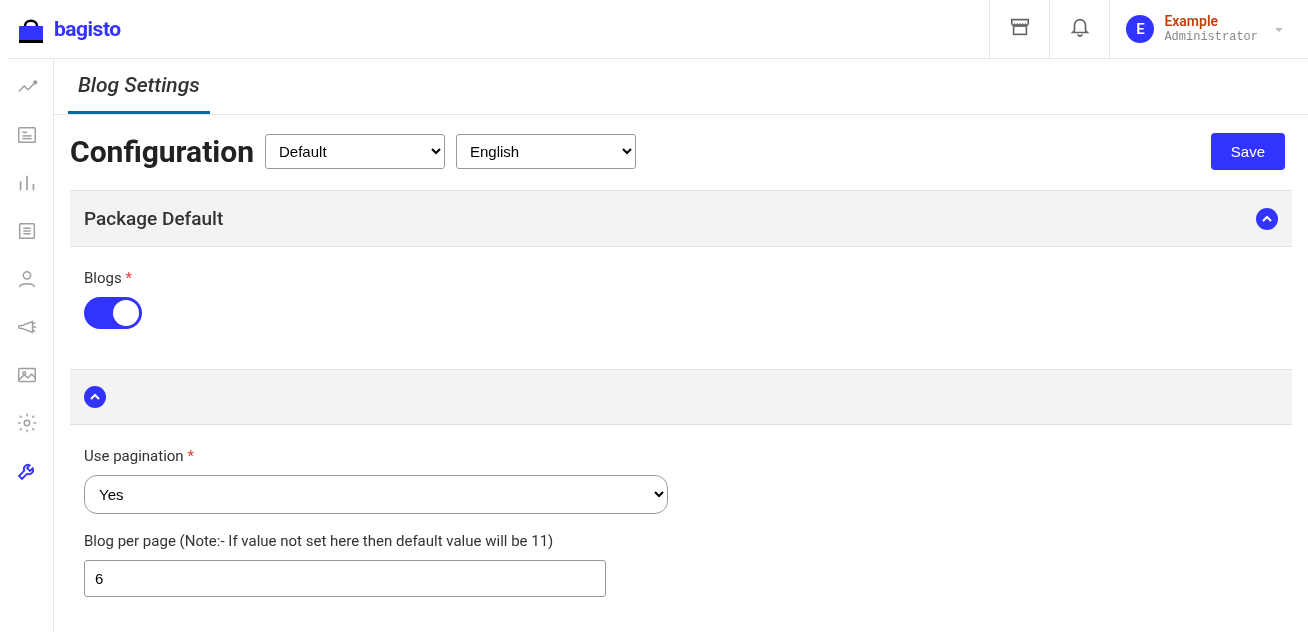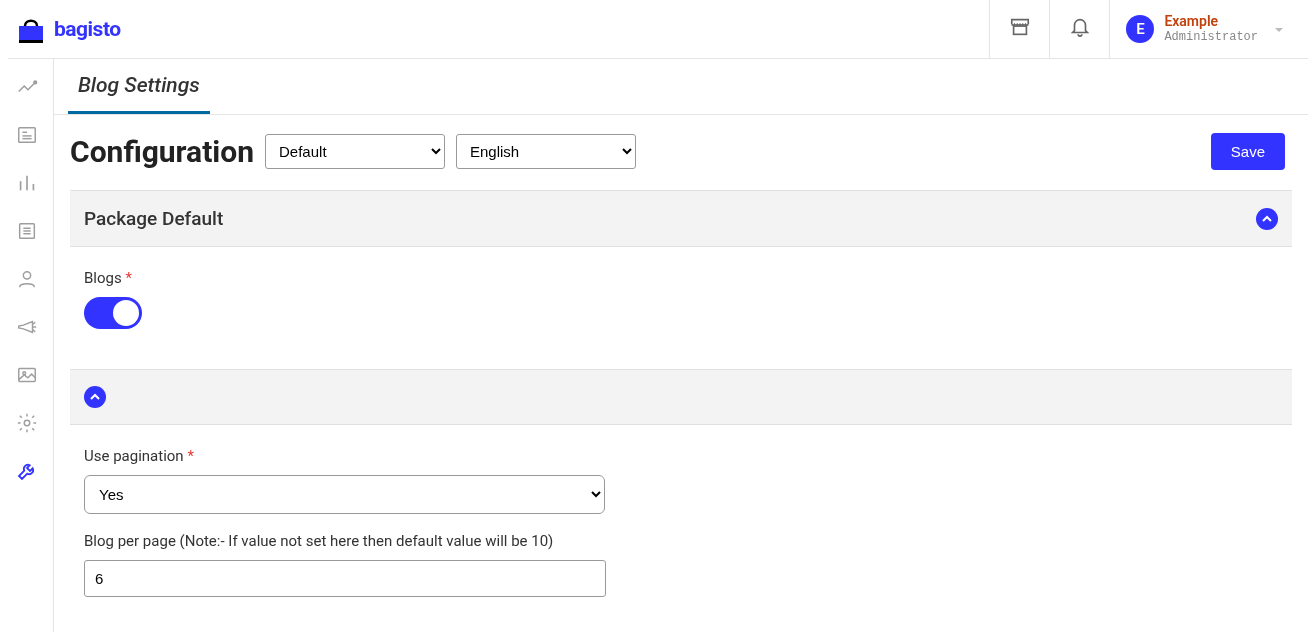--- a/index.html
+++ b/index.html
@@ -39,21 +39,21 @@
 .acc-header { background: #f3f3f3; border-top: 1px solid #e0e0e0; border-bottom: 1px solid #e0e0e0; padding: 16px 14px; display: flex; align-items: center; justify-content: space-between; }
 .acc-title { font-size: 19px; font-weight: 500; color: #333; }
 .acc-toggle { width: 22px; height: 22px; border-radius: 50%; background: #3333ff; color: #fff; display: flex; align-items: center; justify-content: center; cursor: pointer; }
 .acc-body { padding: 22px 14px; }
 
 .field-label { font-size: 15px; color: #333; margin-bottom: 10px; display: block; }
 .req { color: #e53935; }
 .toggle-switch { width: 58px; height: 32px; border-radius: 16px; background: #3333ff; position: relative; cursor: pointer; }
 .toggle-knob { width: 26px; height: 26px; border-radius: 50%; background: #fff; position: absolute; top: 3px; right: 3px; }
 
-.form-select { width: 521px; border: 1px solid #999; border-radius: 6px; padding: 9px 10px; font-size: 15px; background: #fff; cursor: pointer; }
+.form-select { width: 584px; border: 1px solid #999; border-radius: 13px; padding: 9px 10px; font-size: 15px; background: #fff; cursor: pointer; }
 .form-input { width: 522px; border: 1px solid #999; border-radius: 3px; padding: 9px 10px; font-size: 15px; background: #fff; }
 .field-block { margin-bottom: 18px; }
 </style>
 </head>
 <body>
 
 <div class="header">
   <div class="logo-wrap">
     <span class="logo-icon">
       <svg viewBox="0 0 30 30" width="30" height="30">
@@ -225,20 +225,20 @@
         </span>
       </div>
       <div class="acc-body">
         <div class="field-block">
           <label class="field-label"><span>Use pagination</span> <span class="req">*</span></label>
           <select class="form-select">
             <option>Yes</option>
           </select>
         </div>
         <div class="field-block">
-          <label class="field-label">Blog per page (Note:- If value not set here then default value will be 10)</label>
+          <label class="field-label">Blog per page (Note:- If value not set here then default value will be 11)</label>
           <input class="form-input" type="text" value="6" style="">
         </div>
       </div>
     </div>
 
   </div>
 </div>
 
 </body></html>

